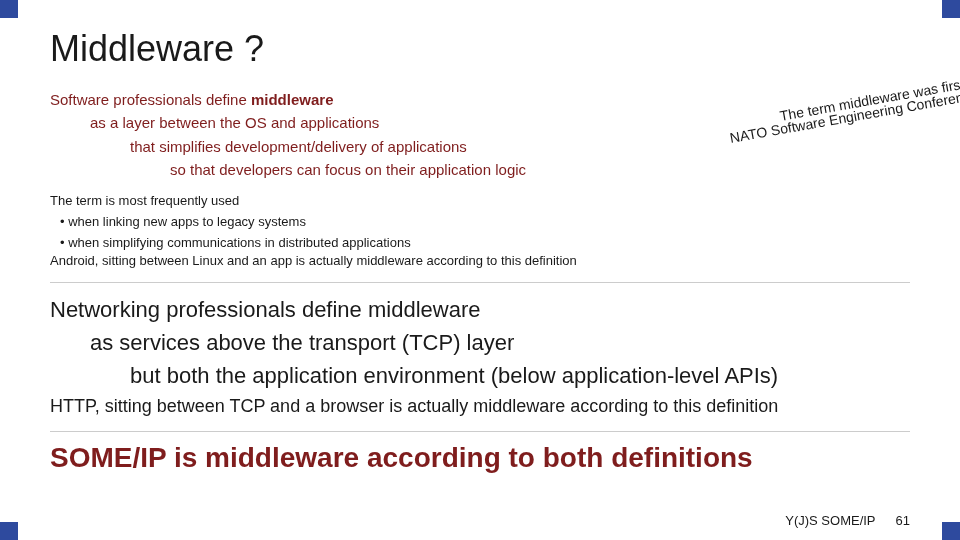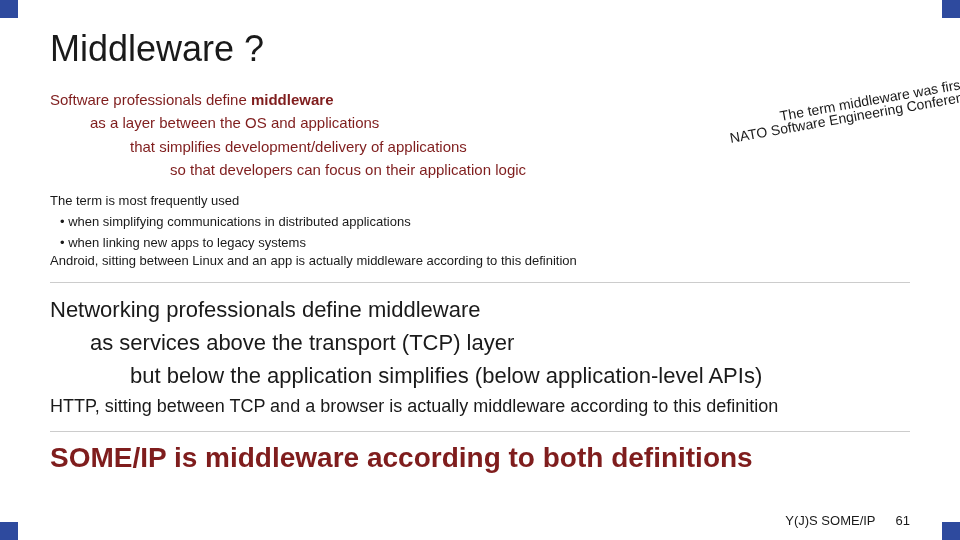--- a/index.html
+++ b/index.html
@@ -196,35 +196,35 @@
       <span>Software professionals define </span><span class="bold">middleware</span>
     </div>
     <div class="indent1">as a layer between the OS and applications</div>
     <div class="indent2">that simplifies development/delivery of applications</div>
     <div class="indent3">so that developers can focus on their application logic</div>
   </div>
 
   <div class="small-text">
     <div>The term is most frequently used</div>
     <ul>
+      <li>when linking new apps to legacy systems</li>
       <li>when simplifying communications in distributed applications</li>
-      <li>when linking new apps to legacy systems</li>
     </ul>
   </div>
 
   <div class="android-note">Android, sitting between Linux and an app is actually middleware according to this definition</div>
 
   <hr class="divider">
 
   <div class="network-section">
     <div>
       <span>Networking professionals define </span><span class="bold">middleware</span>
     </div>
     <div class="indent1">as services above the transport (TCP) layer</div>
-    <div class="indent2">but below the application simplifies (below application-level APIs)</div>
+    <div class="indent2">but both the application environment (below application-level APIs)</div>
   </div>
 
   <div class="http-note">HTTP, sitting between TCP and a browser is actually middleware according to this definition</div>
 
   <hr class="divider">
 
   <div class="some-ip">SOME/IP is middleware according to both definitions</div>
 
   <div class="footer">
     <span>Y(J)S  SOME/IP</span>

